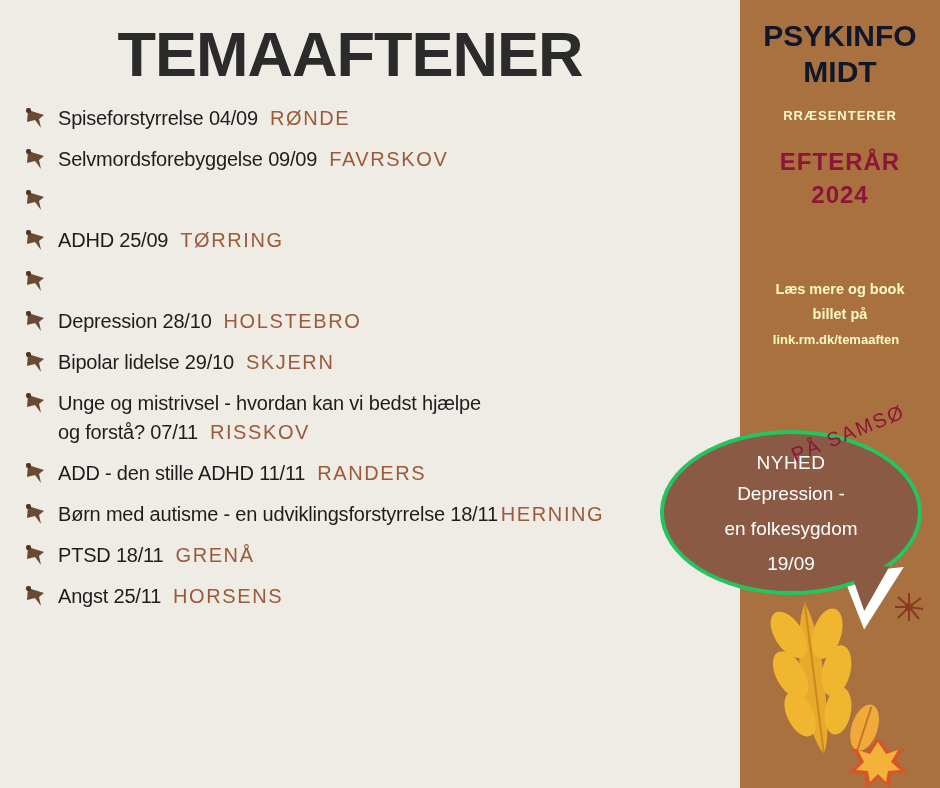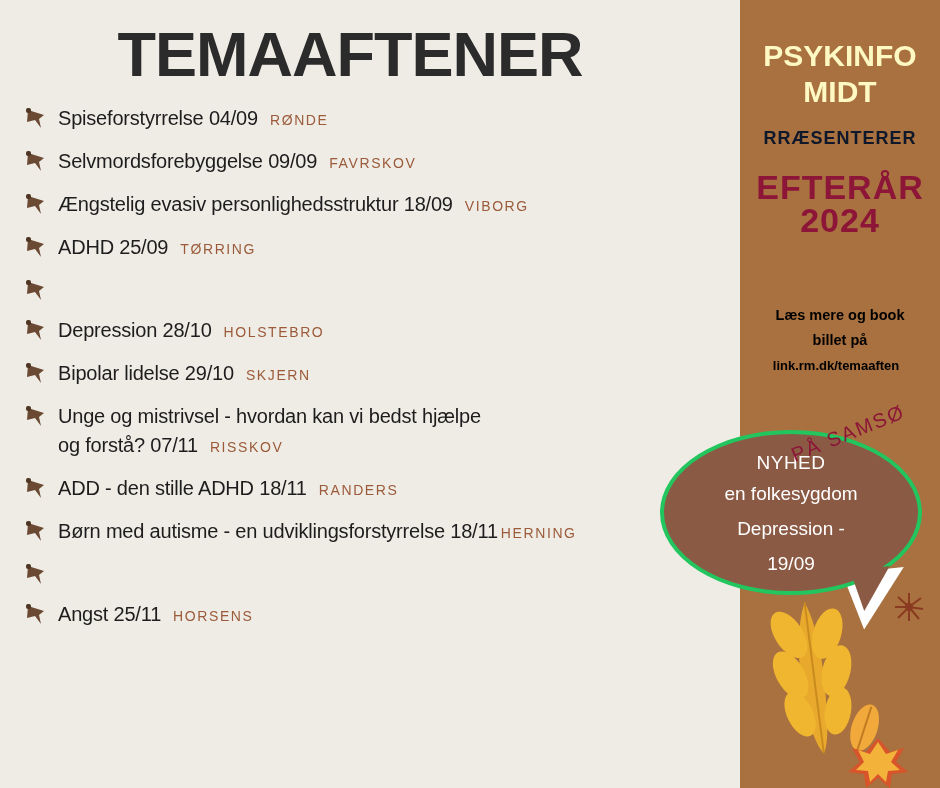--- a/index.html
+++ b/index.html
@@ -57,21 +57,21 @@
   .evt-text {
     font-family: "Liberation Sans", sans-serif;
     font-size: 20px;
     color: #1d1d1d;
     line-height: 29px;
     letter-spacing: -0.2px;
   }
   .evt-text .city {
     font-family: "Liberation Sans", sans-serif;
     color: #9b5a39;
-    font-size: 14px;
+    font-size: 20px;
     letter-spacing: 1.6px;
     margin-left: 12px;
     white-space: nowrap;
   }
   .evt-text .city.tight { margin-left: 3px; }
   .evt-line2 { display: block; }
 
   
   .right {
     position: relative;
@@ -79,46 +79,45 @@
     height: 788px;
     background: #a9713f;
     color: #fff;
     text-align: center;
     padding-top: 18px;
   }
   .brand {
     font-family: "Liberation Sans", sans-serif;
     font-weight: bold;
     font-size: 30px;
-    color: #fef9c3;
+    color: #0f172a;
     line-height: 36px;
     letter-spacing: 0px;
-    margin-top: 20px;
   }
   .presents {
     font-family: "Liberation Sans", sans-serif;
     font-weight: bold;
-    font-size: 18px;
-    color: #0f172a;
+    font-size: 13px;
+    color: #fef9c3;
     letter-spacing: 1px;
     margin-top: 18px;
   }
   .season {
     font-family: "Liberation Sans", sans-serif;
     font-weight: bold;
-    font-size: 34px;
+    font-size: 24px;
     color: #8c1538;
     line-height: 33px;
     margin-top: 22px;
     letter-spacing: 1px;
   }
   .booking {
     font-family: "Liberation Sans", sans-serif;
     font-size: 14.5px;
-    color: #000000;
+    color: #fef9c3;
     line-height: 25px;
     margin-top: 66px;
     font-weight: bold;
     padding: 0 8px;
   }
   .booking .link {
     display: block;
     white-space: nowrap;
     font-size: 13px;
     margin-left: -8px;
@@ -237,23 +236,20 @@
 
       <div class="event">
         <span class="pin">
           <svg width="30" height="26" viewBox="0 0 30 26">
               <g fill="#6b4a33">
                 <path d="M6 4 L22 9 L17 13 L19 22 L13 14 L5 16 Z"></path>
                 <rect x="4" y="2" width="5" height="5" rx="2" fill="#4f3624"></rect>
               </g>
             </svg>
         </span>
-        <span class="evt-text">
-          <span>Ængstelig evasiv personlighedsstruktur 18/09</span><span class="city">VIBORG</span>
-        </span>
       </div>
 
       <div class="event">
         <span class="pin">
           <svg width="30" height="26" viewBox="0 0 30 26">
               <g fill="#6b4a33">
                 <path d="M6 4 L22 9 L17 13 L19 22 L13 14 L5 16 Z"></path>
                 <rect x="4" y="2" width="5" height="5" rx="2" fill="#4f3624"></rect>
               </g>
             </svg>
@@ -321,21 +317,21 @@
       <div class="event">
         <span class="pin">
           <svg width="30" height="26" viewBox="0 0 30 26">
               <g fill="#6b4a33">
                 <path d="M6 4 L22 9 L17 13 L19 22 L13 14 L5 16 Z"></path>
                 <rect x="4" y="2" width="5" height="5" rx="2" fill="#4f3624"></rect>
               </g>
             </svg>
         </span>
         <span class="evt-text">
-          <span>ADD - den stille ADHD 18/11</span><span class="city">RANDERS</span>
+          <span>ADD - den stille ADHD 11/11</span><span class="city">RANDERS</span>
         </span>
       </div>
 
       <div class="event">
         <span class="pin">
           <svg width="30" height="26" viewBox="0 0 30 26">
               <g fill="#6b4a33">
                 <path d="M6 4 L22 9 L17 13 L19 22 L13 14 L5 16 Z"></path>
                 <rect x="4" y="2" width="5" height="5" rx="2" fill="#4f3624"></rect>
               </g>
@@ -347,20 +343,23 @@
       </div>
 
       <div class="event">
         <span class="pin">
           <svg width="30" height="26" viewBox="0 0 30 26">
               <g fill="#6b4a33">
                 <path d="M6 4 L22 9 L17 13 L19 22 L13 14 L5 16 Z"></path>
                 <rect x="4" y="2" width="5" height="5" rx="2" fill="#4f3624"></rect>
               </g>
             </svg>
+        </span>
+        <span class="evt-text">
+          <span>PTSD 18/11</span><span class="city">GRENÅ</span>
         </span>
       </div>
 
       <div class="event">
         <span class="pin">
           <svg width="30" height="26" viewBox="0 0 30 26">
               <g fill="#6b4a33">
                 <path d="M6 4 L22 9 L17 13 L19 22 L13 14 L5 16 Z"></path>
                 <rect x="4" y="2" width="5" height="5" rx="2" fill="#4f3624"></rect>
               </g>
@@ -426,21 +425,21 @@
           <circle cx="14" cy="14" r="4" fill="#8a3a20"></circle>
         </g>
       </svg>
     </div>
   </div>
 
   <div class="bubble-wrap">
     <div class="bubble-tail"></div>
     <div class="bubble">
       <div class="nyhed">NYHED</div>
+      <div class="line">Depression -</div>
       <div class="line">en folkesygdom</div>
-      <div class="line">Depression -</div>
       <div class="line">19/09</div>
     </div>
     <div class="bubble-tail-inner"></div>
     <div class="samso">PÅ SAMSØ</div>
   </div>
 
 </div>
 
 </body></html>

